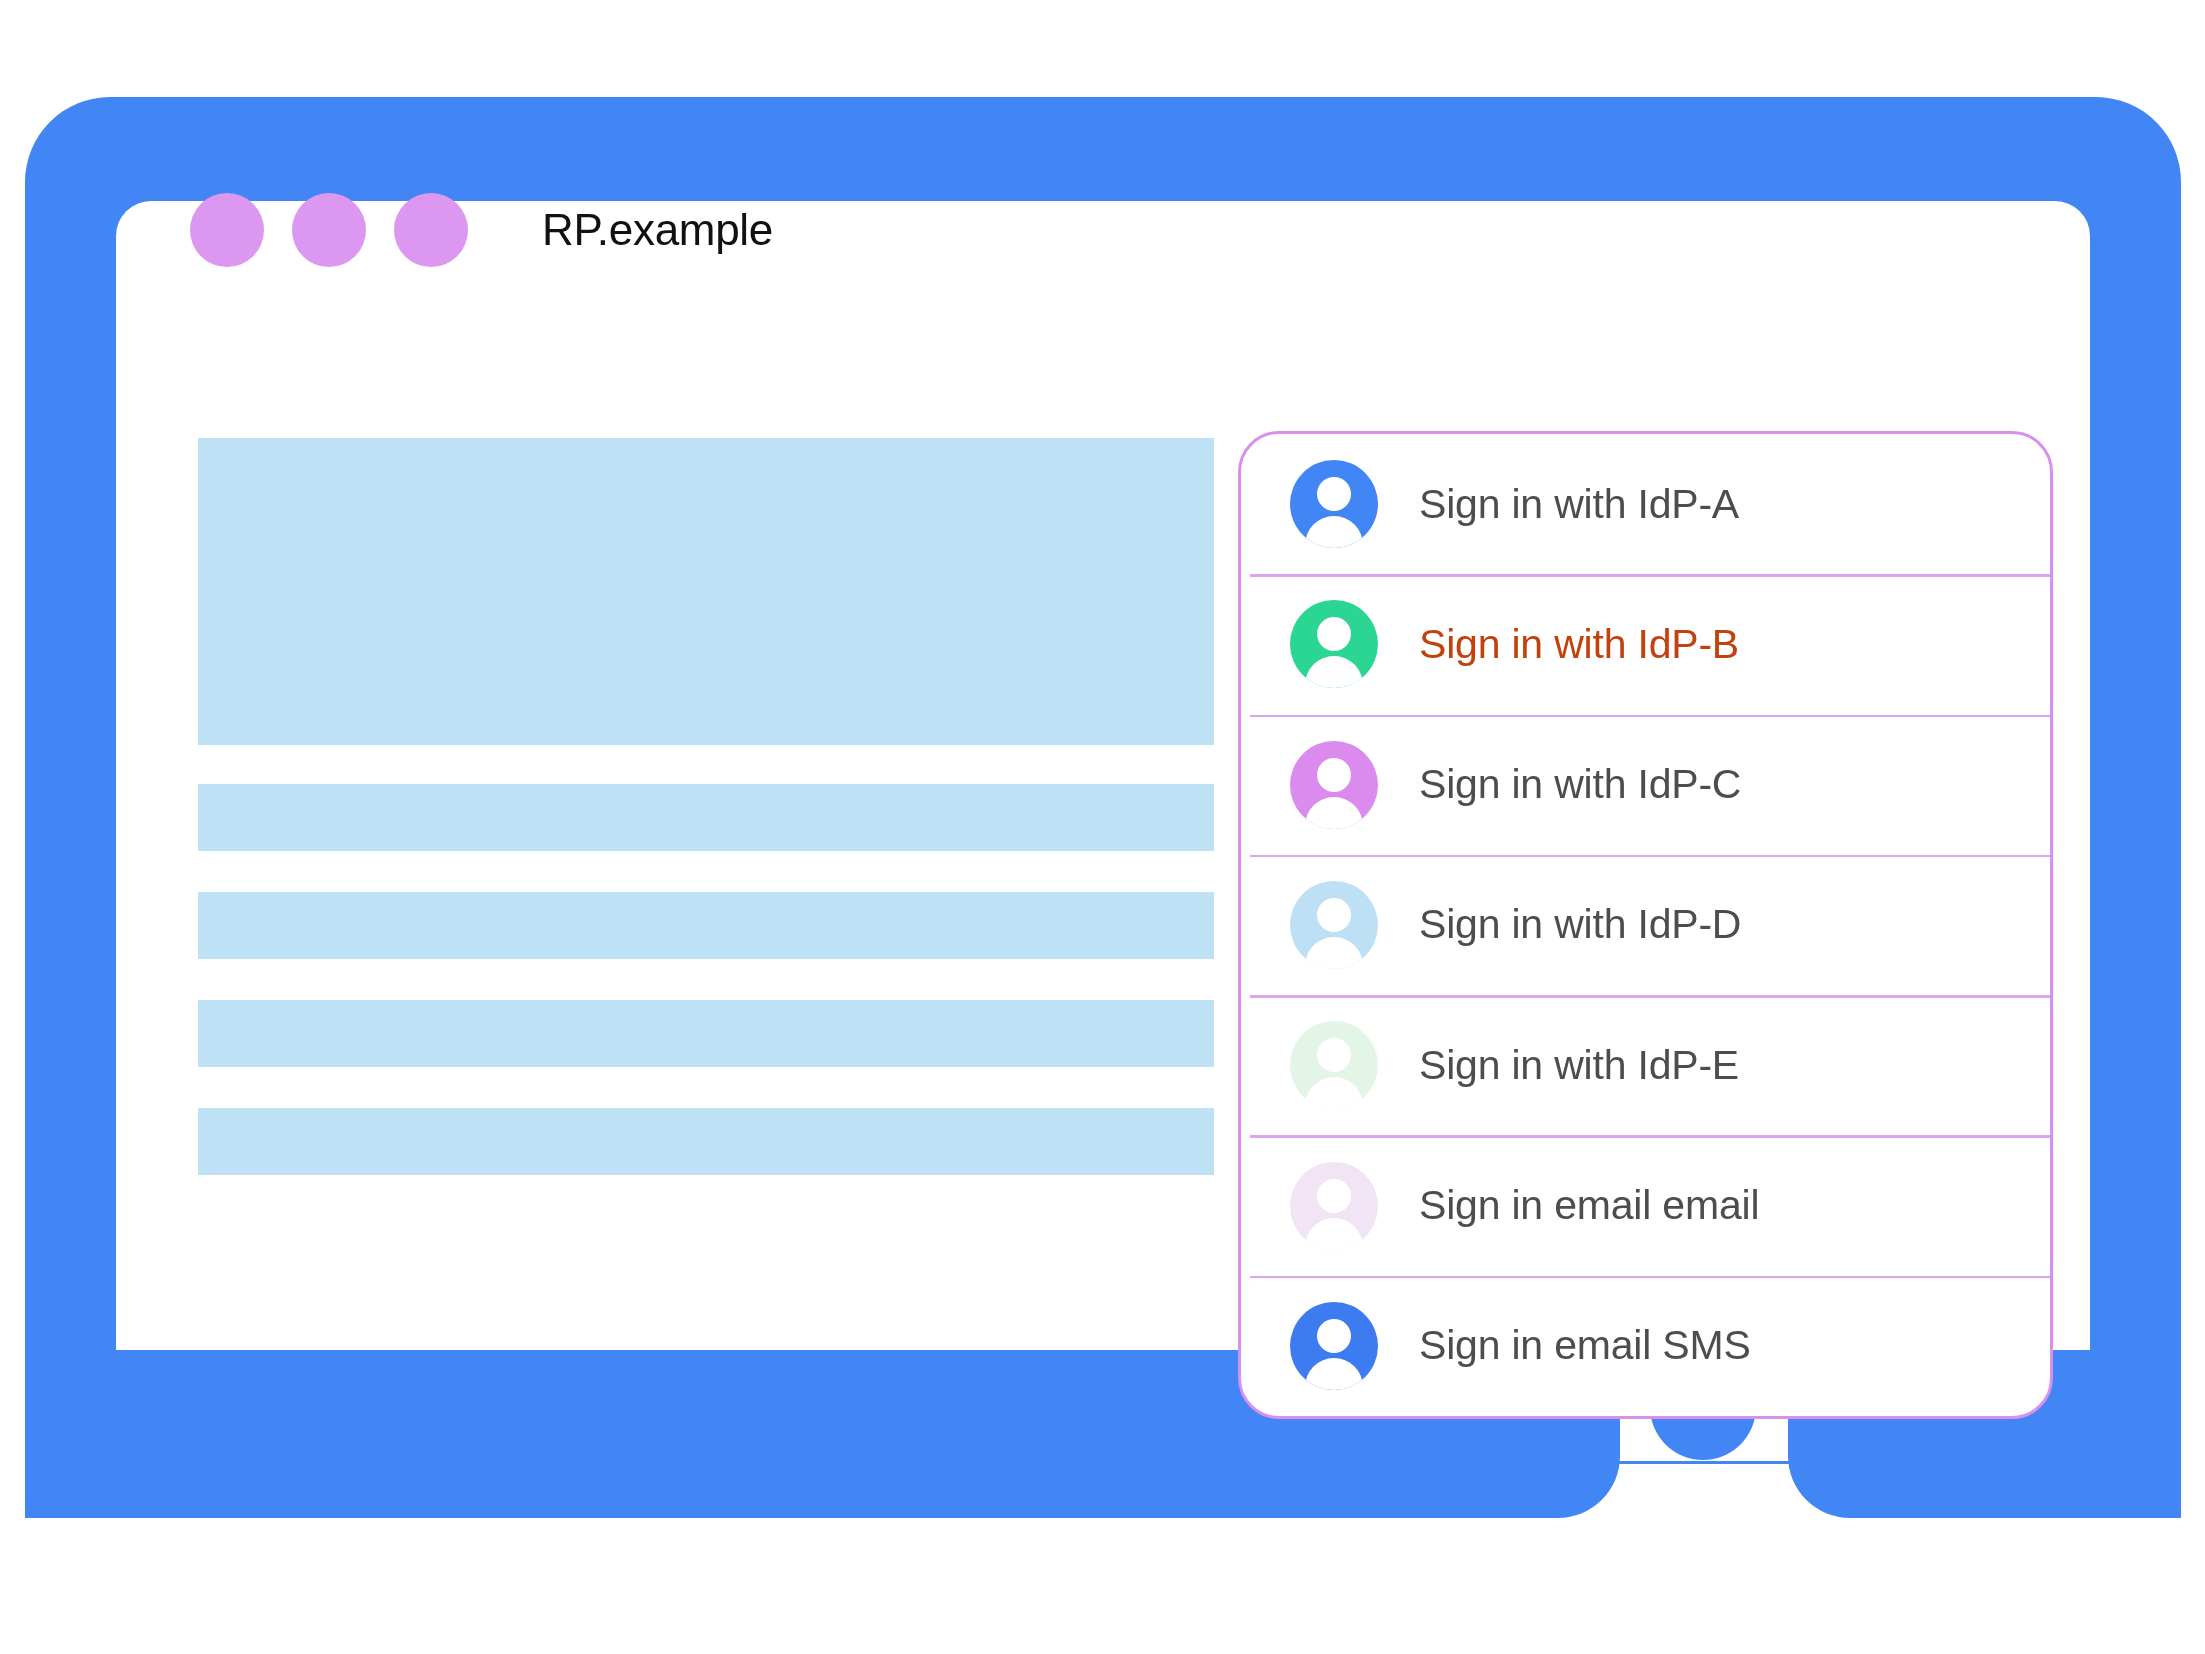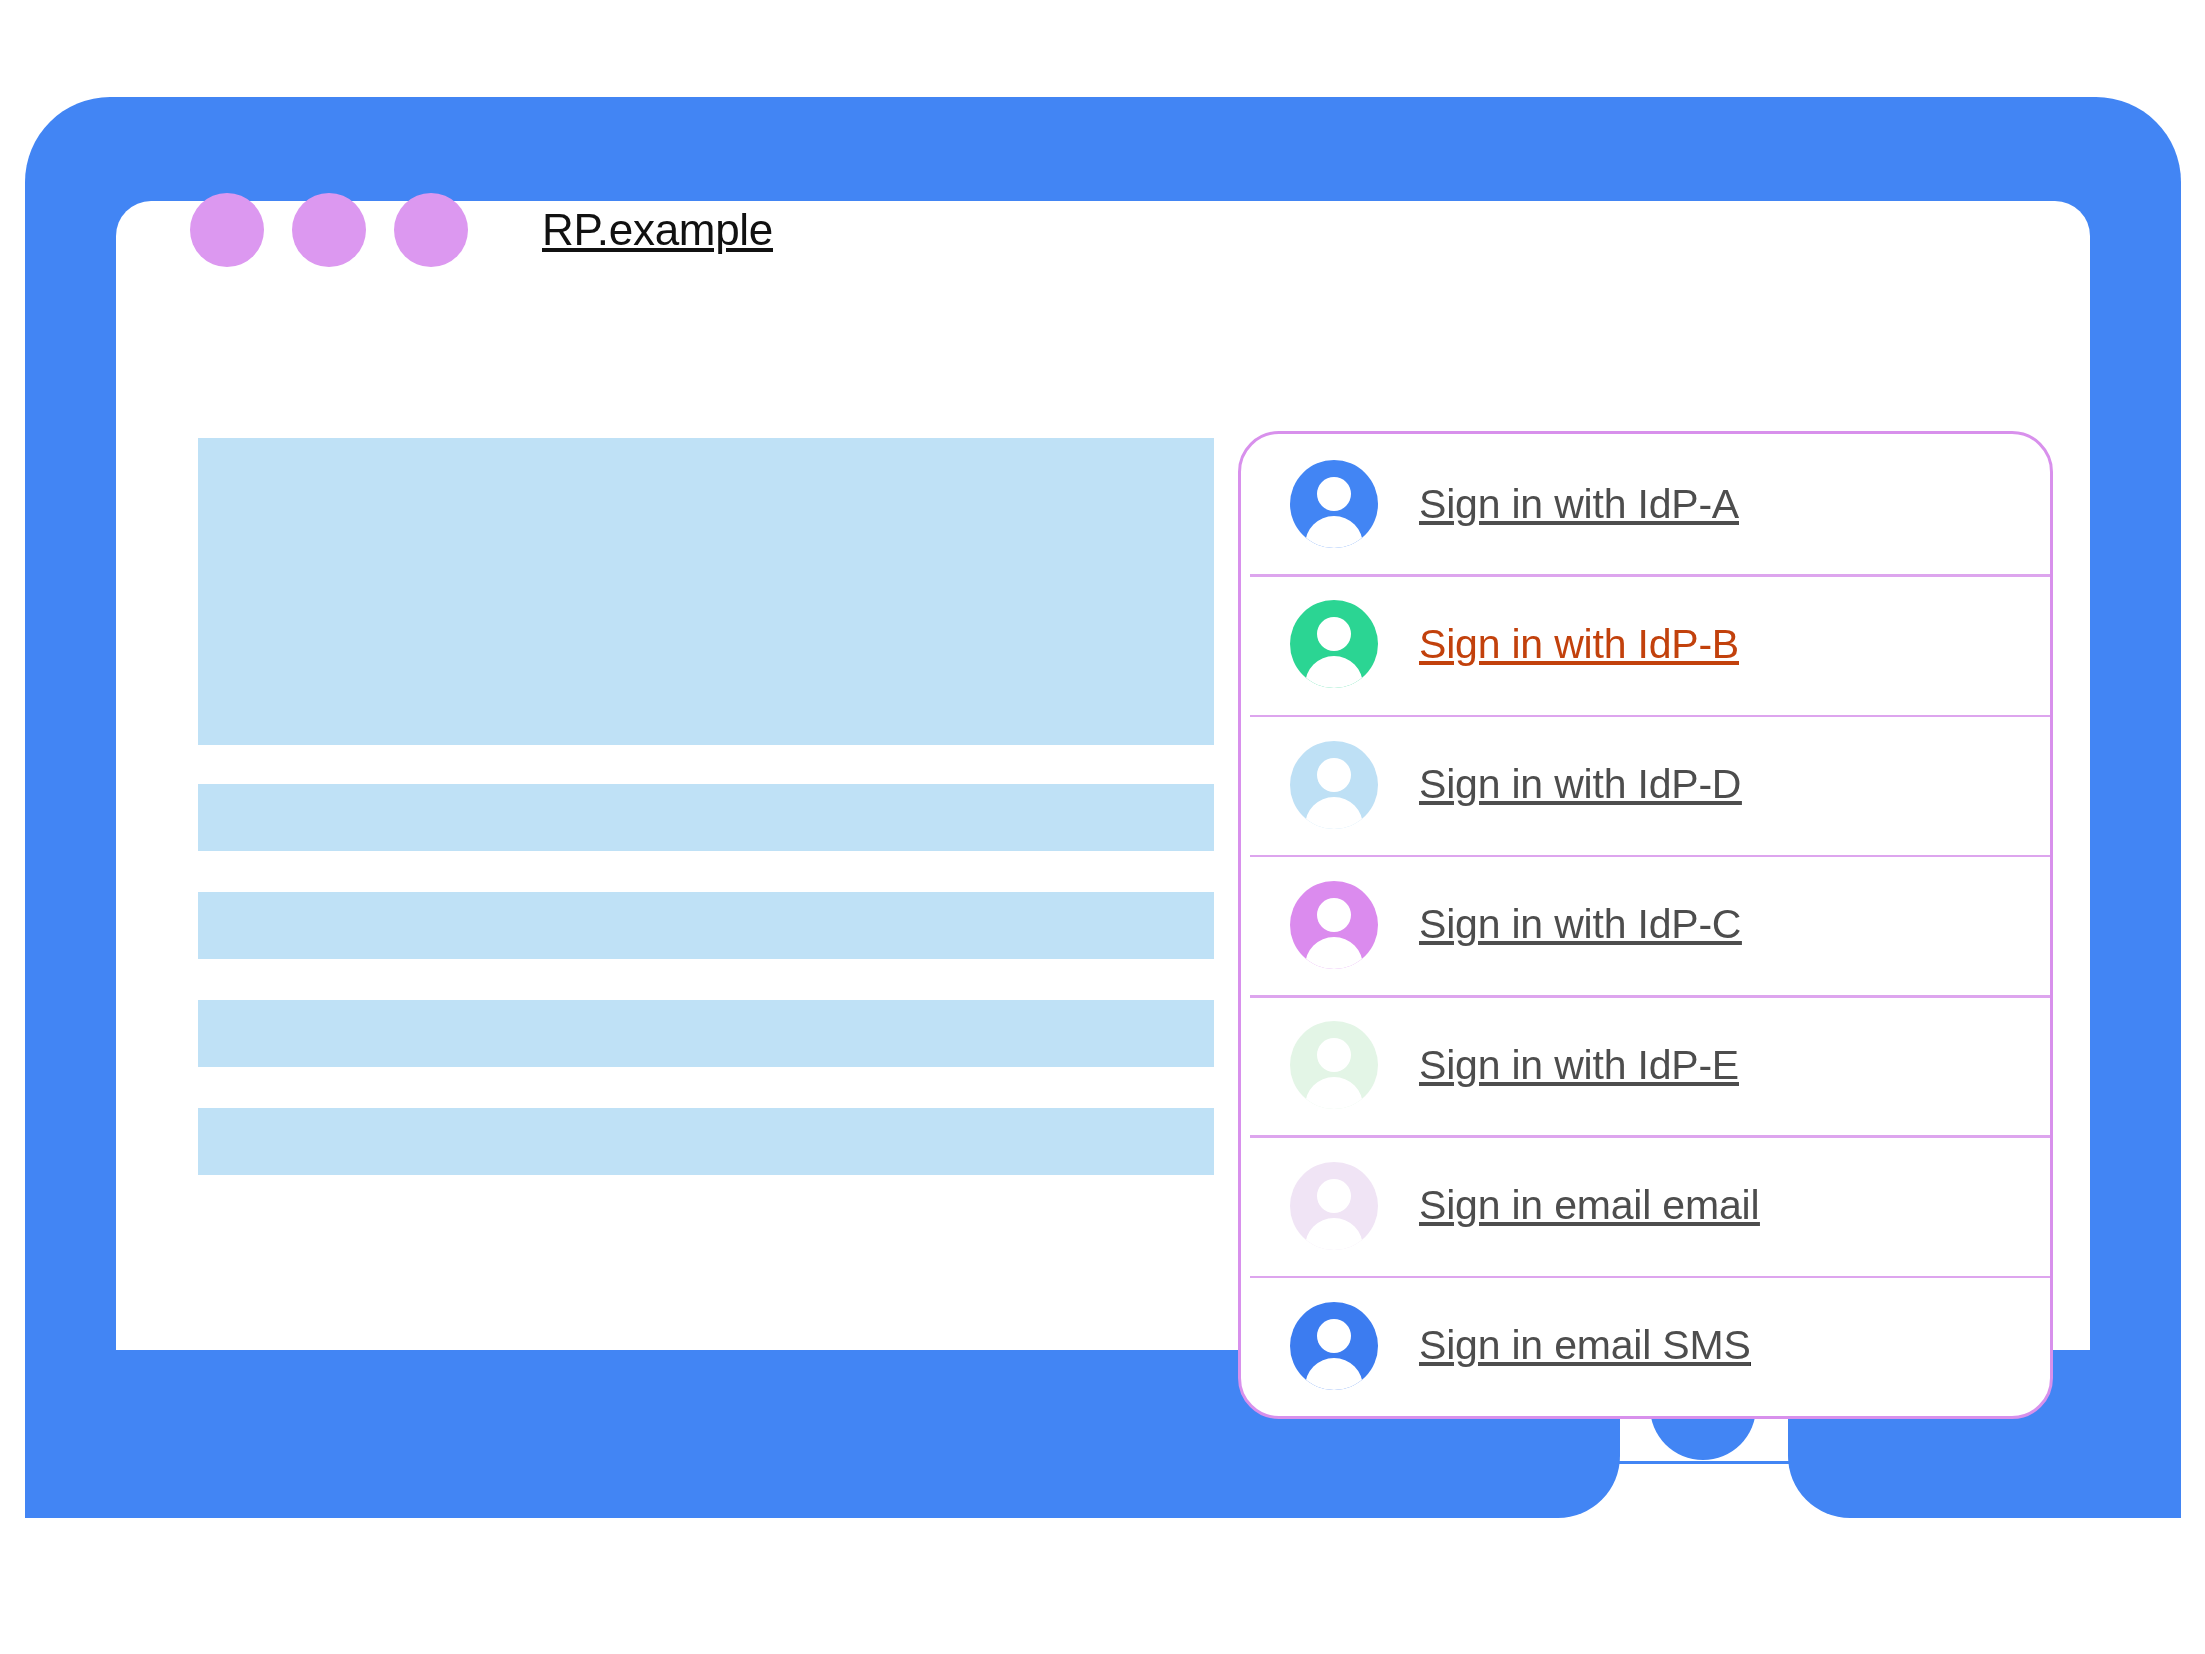--- a/index.html
+++ b/index.html
@@ -1,15 +1,15 @@
 <!DOCTYPE html>
 <html style="font-size:14px"><head>
 <meta charset="utf-8">
 <style>
-  * { box-sizing: border-box; margin: 0; padding: 0; text-decoration: underline; }
+  * { box-sizing: border-box; margin: 0; padding: 0; }
 
   html, body {
     width: 2206px;
     height: 1654px;
     background: #ffffff;
     font-family: "Liberation Sans", sans-serif;
     overflow: hidden;
   }
 
   
@@ -226,36 +226,36 @@
 
     <div class="signin-row">
       <div class="avatar-icon" style="background: rgb(43, 213, 147);">
         <div class="head"></div>
           <div class="body"></div>
       </div>
       <div class="signin-label" style="color: #c2410c;">Sign in with IdP-B</div>
     </div>
 
     <div class="signin-row">
+      <div class="avatar-icon" style="background: rgb(219, 139, 238);">
+        <div class="head"></div>
+          <div class="body"></div>
+      </div>
+      <div class="signin-label" style="color: rgb(77, 77, 77);">Sign in with IdP-C</div>
+    </div>
+
+    <div class="signin-row">
       <div class="avatar-icon" style="background: rgb(190, 224, 245);">
         <div class="head"></div>
           <div class="body"></div>
       </div>
       <div class="signin-label" style="color: rgb(77, 77, 77);">Sign in with IdP-D</div>
     </div>
 
     <div class="signin-row">
-      <div class="avatar-icon" style="background: rgb(219, 139, 238);">
-        <div class="head"></div>
-          <div class="body"></div>
-      </div>
-      <div class="signin-label" style="color: rgb(77, 77, 77);">Sign in with IdP-C</div>
-    </div>
-
-    <div class="signin-row">
       <div class="avatar-icon" style="background: rgb(227, 245, 230);">
         <div class="head"></div>
           <div class="body"></div>
       </div>
       <div class="signin-label" style="color: rgb(77, 77, 77);">Sign in with IdP-E</div>
     </div>
 
     <div class="signin-row">
       <div class="avatar-icon" style="background: rgb(240, 228, 245);">
         <div class="head"></div>

